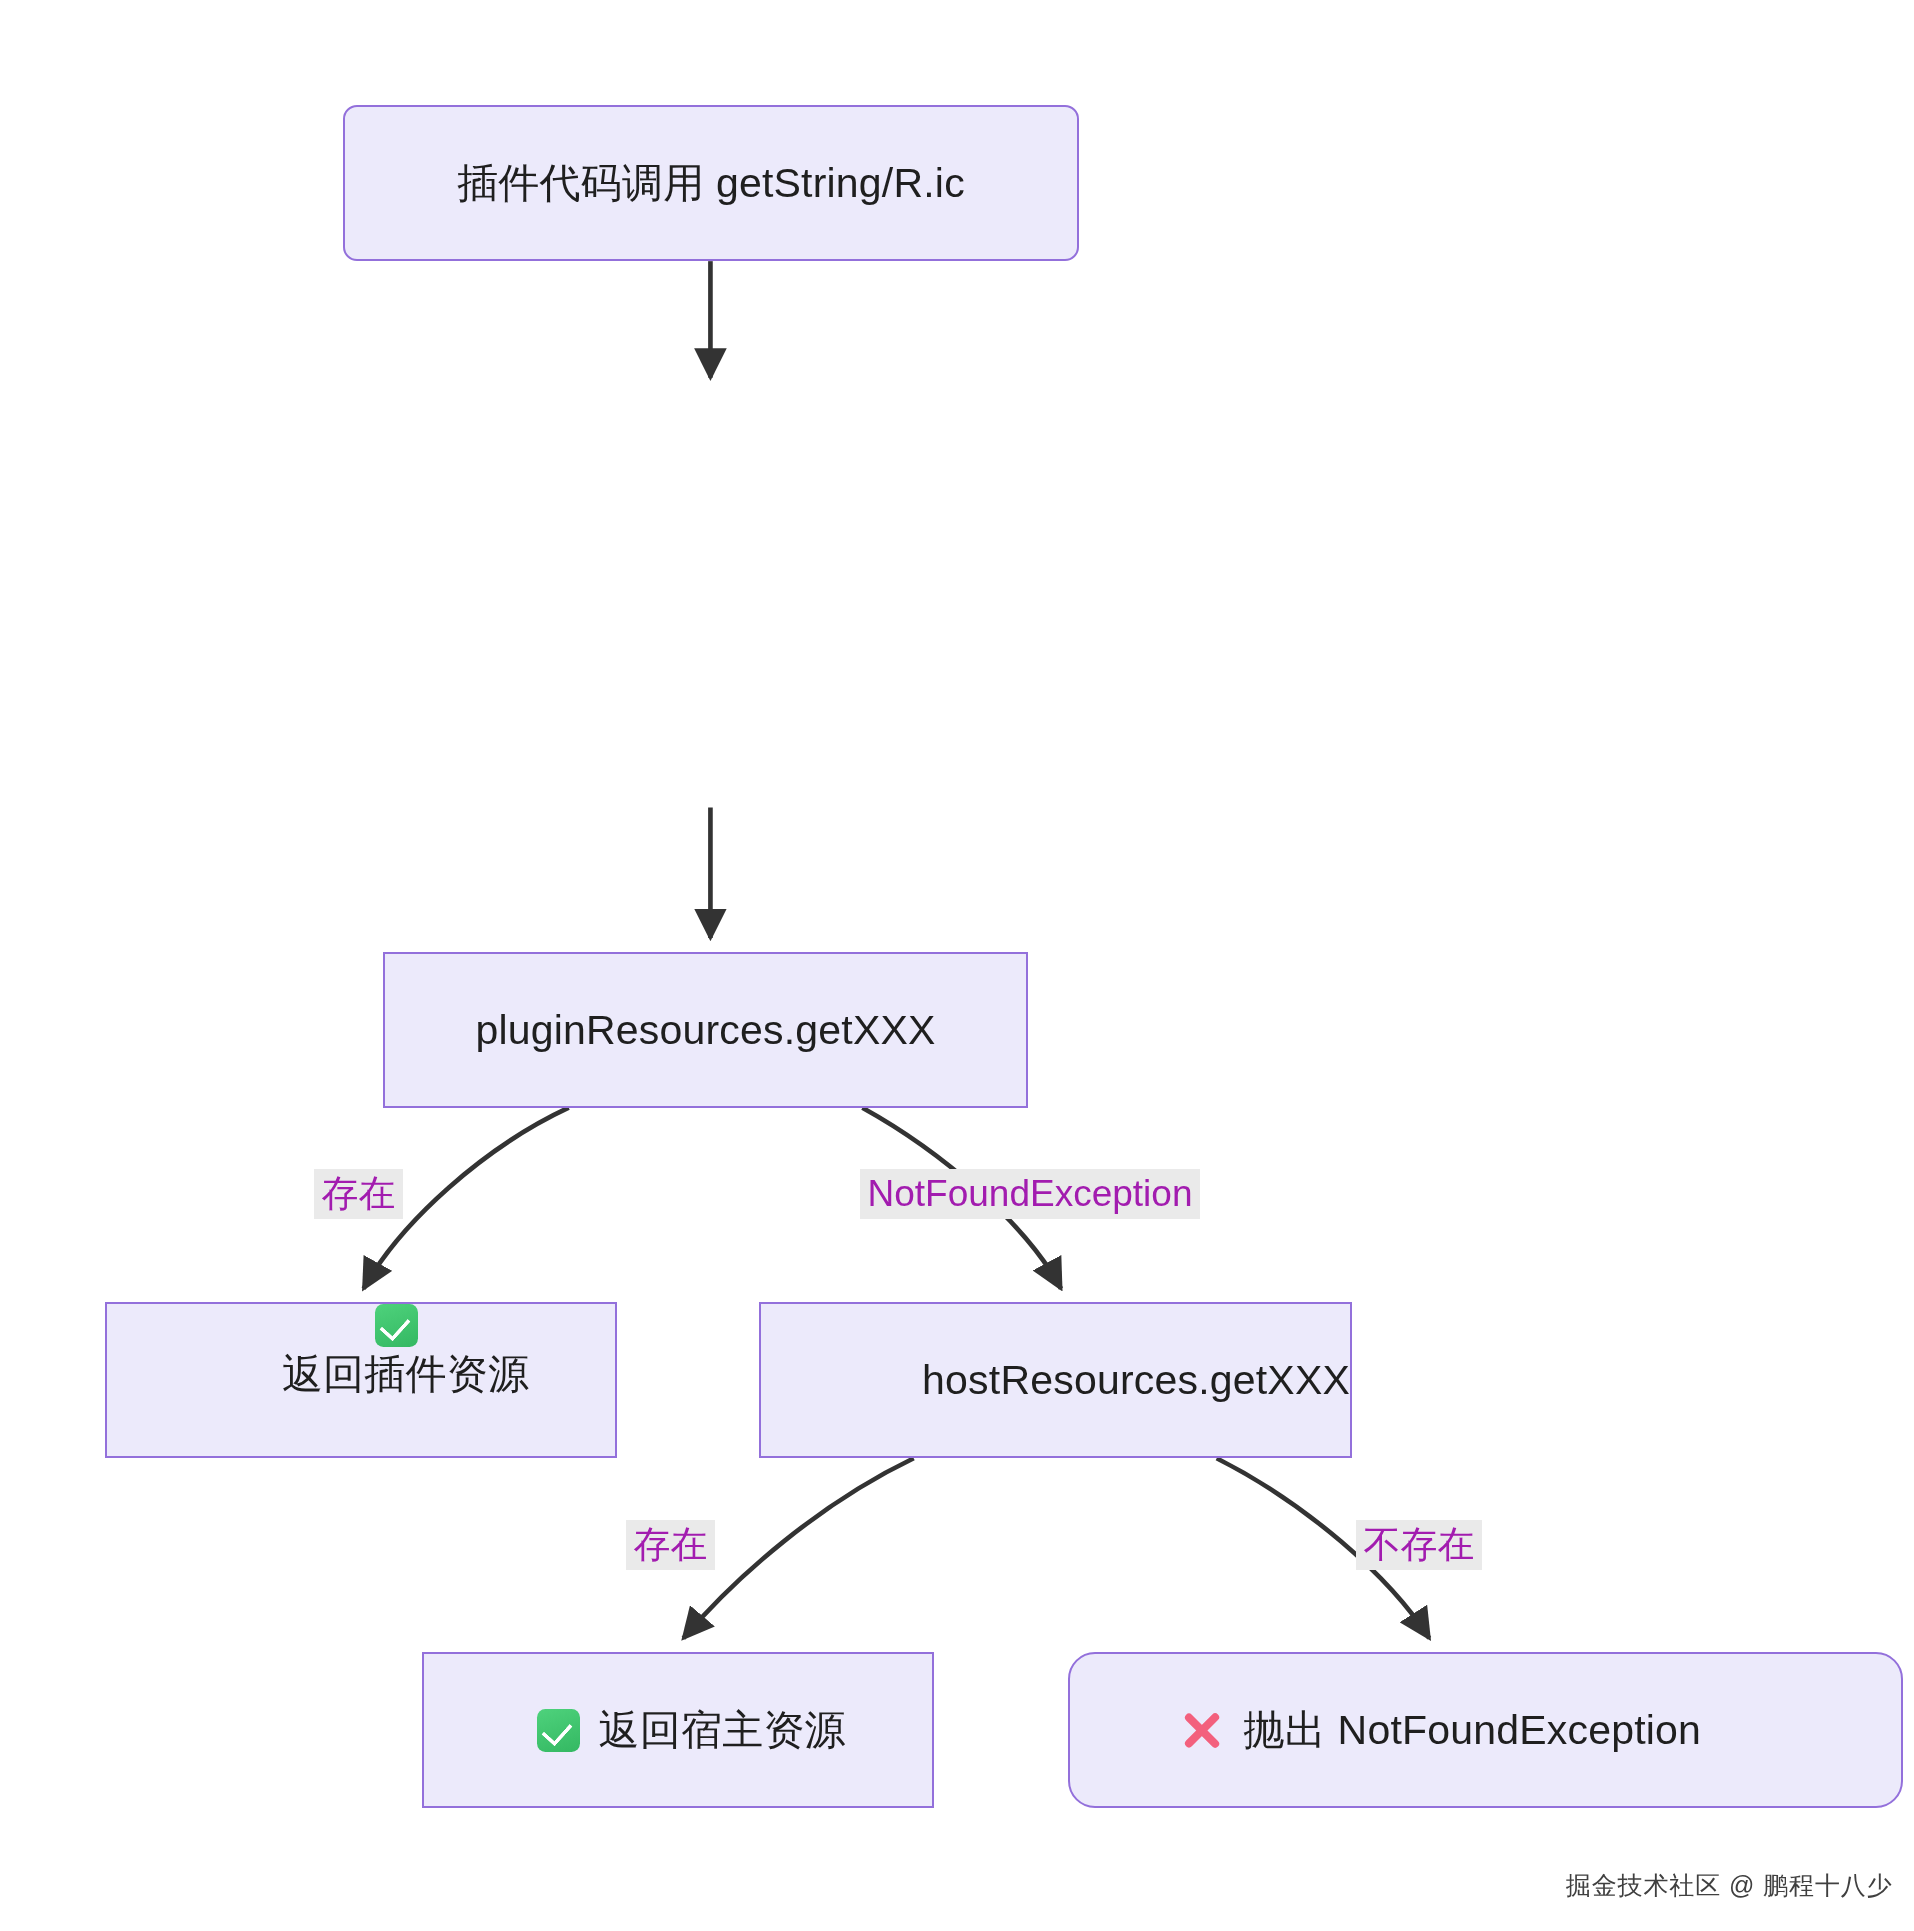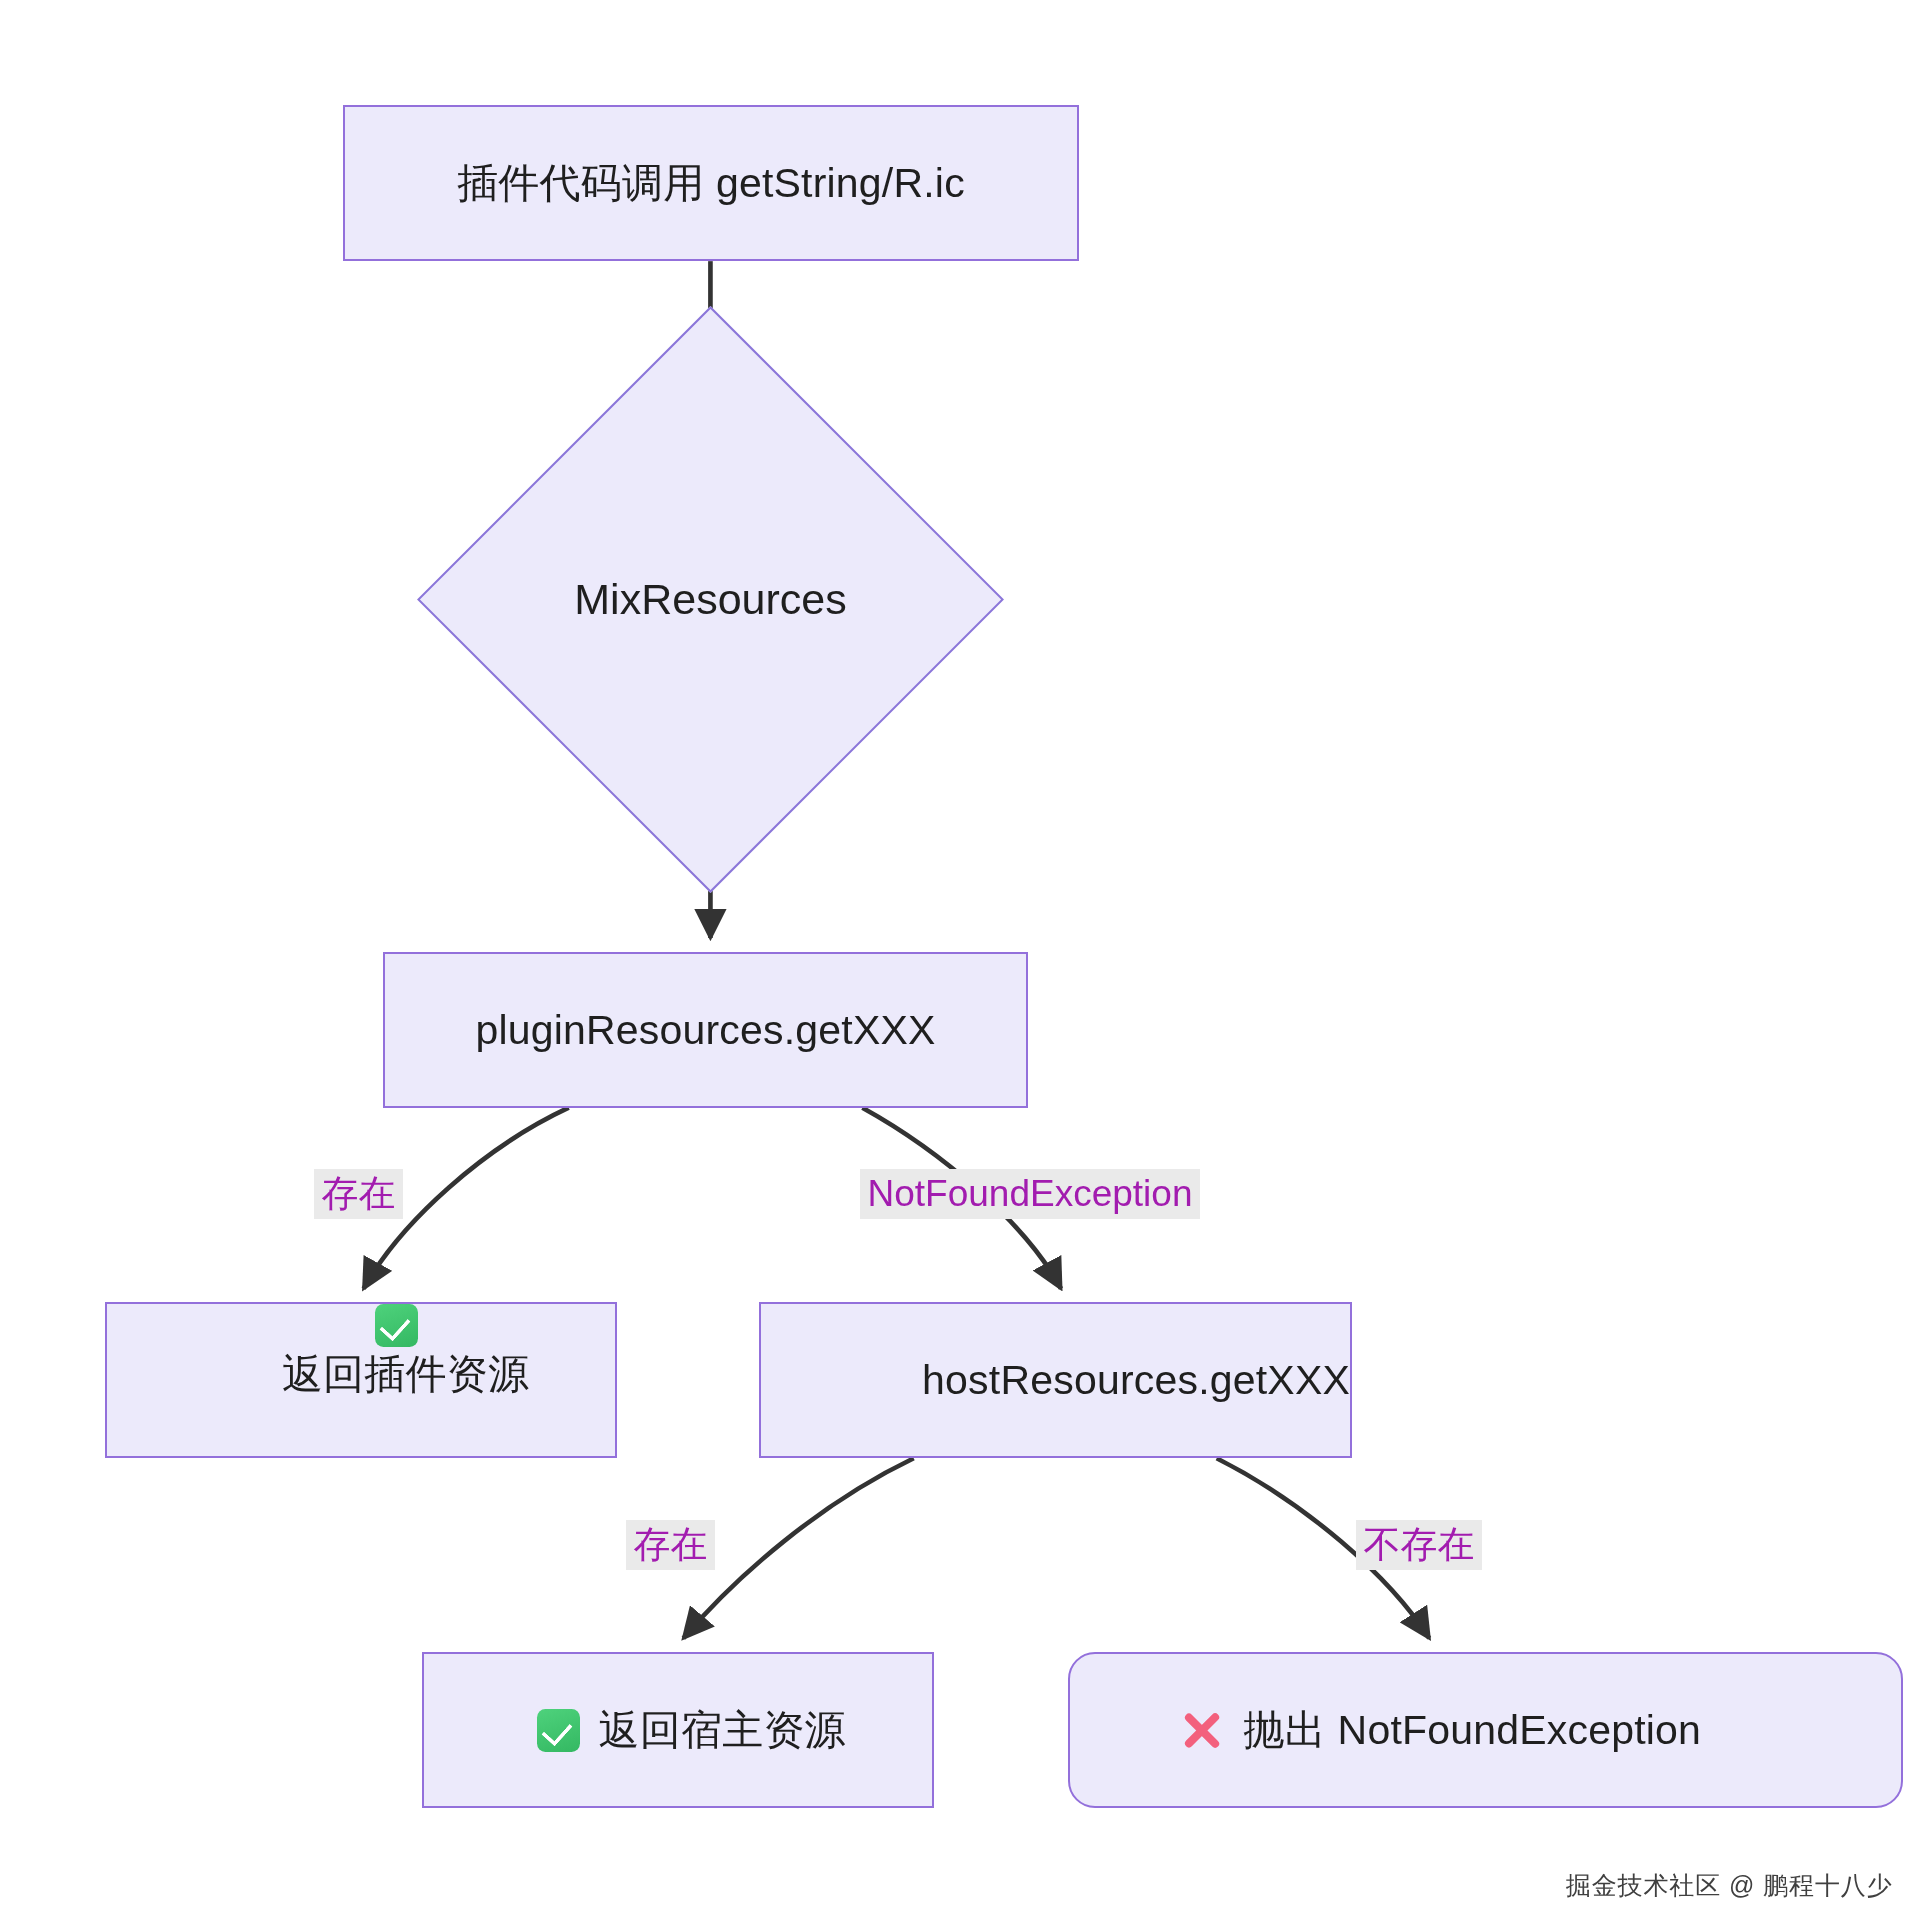--- a/index.html
+++ b/index.html
@@ -51,20 +51,21 @@
     display: block;
     white-space: nowrap;
   }
 
   
   #node-start {
     left: 343px;
     top: 105px;
     width: 736px;
     height: 156px;
+    border-radius: 14px;
   }
 
   
   #node-decision-wrap {
     position: absolute;
     left: 503px;
     top: 392px;
     width: 415px;
     height: 415px;
   }
@@ -236,24 +237,20 @@
 
     <path d="M 980 1564 C 880 1612 790 1690 733 1757" stroke="#333333" stroke-width="5" fill="none" marker-end="url(#arrow)"></path>
 
     <path d="M 1305 1564 C 1400 1612 1490 1690 1533 1757" stroke="#333333" stroke-width="5" fill="none" marker-end="url(#arrow)"></path>
   </svg>
 
   <div class="node" id="node-start">
     <span class="node-text">插件代码调用 getString/R.ic</span>
   </div>
 
-  <div id="node-decision-wrap">
-    <div id="node-decision-shape"></div>
-    <div id="node-decision-label">MixResources</div>
-  </div>
 
   <div class="node" id="node-plugin-get">
     <span class="node-text">pluginResources.getXXX</span>
   </div>
 
   <div class="node" id="node-return-plugin">
     <span class="emoji emoji-check"></span>
     <span class="node-text">返回插件资源</span>
   </div>
 

